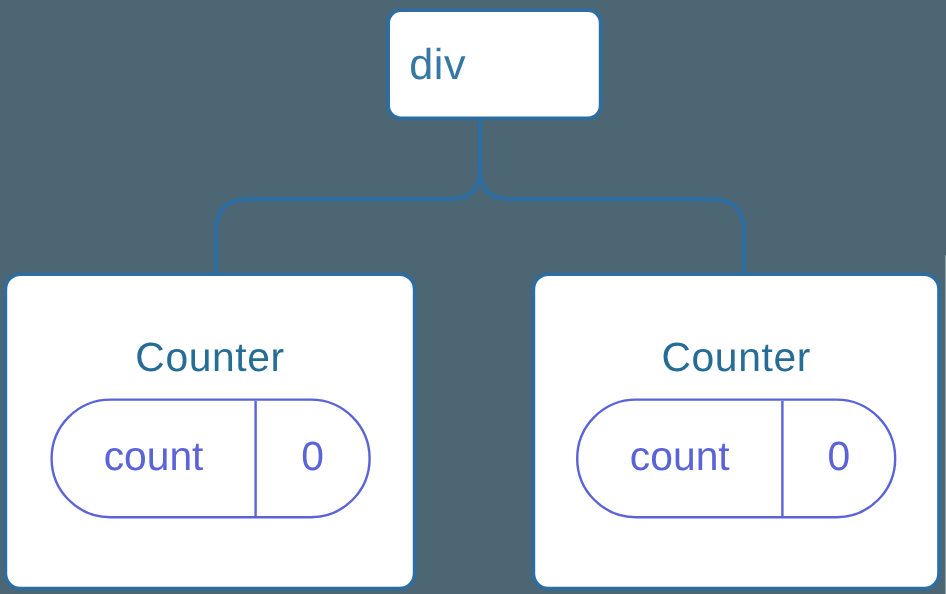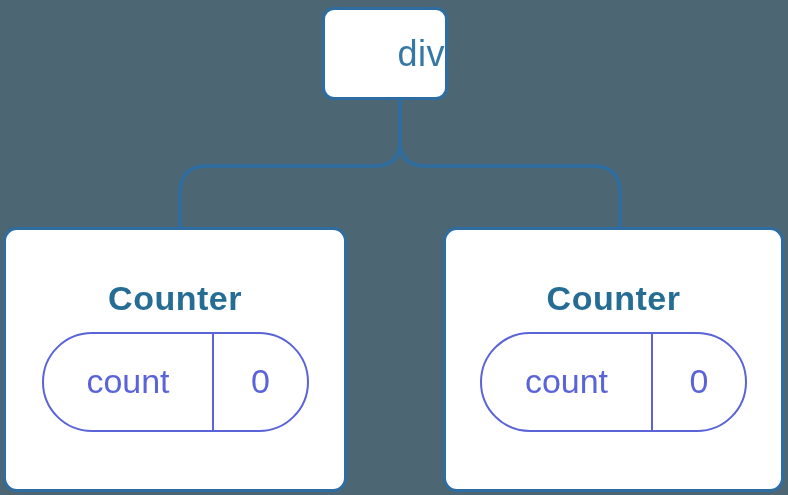--- a/index.html
+++ b/index.html
@@ -27,27 +27,28 @@
     width: 788px; height: 495px;
   }
   .connectors path {
     fill: none;
     stroke: var(--line);
     stroke-width: 3.5;
   }
   .node-div {
     position: absolute;
     left: 322px; top: 7px;
-    width: 126px; height: 93px;
+    width: 180px; height: 93px;
     background: var(--card-bg);
     border: 3px solid var(--line);
     border-radius: 12px;
     display: flex;
     align-items: center;
-    justify-content: flex-end;
+    justify-content: flex-start;
+    padding-left: 16px;
   }
   .node-div span {
     font-size: 36px;
     font-weight: 500;
     color: var(--div-text);
     letter-spacing: 0.5px;
   }
   .card {
     position: absolute;
     top: 227px;
@@ -57,21 +58,21 @@
     border-radius: 14px;
     display: flex;
     flex-direction: column;
     align-items: center;
   }
   .card-left  { left: 3px;   width: 344px; }
   .card-right { left: 443px; width: 341px; }
   .card-title {
     margin-top: 48px;
     font-size: 34px;
-    font-weight: 700;
+    font-weight: 400;
     color: var(--component-text);
     letter-spacing: 0.5px;
     line-height: 1.2;
   }
   .state-pill {
     margin-top: 13px;
     width: 267px; height: 100px;
     border: 2.5px solid var(--state-purple);
     border-radius: 50px;
     display: flex;

